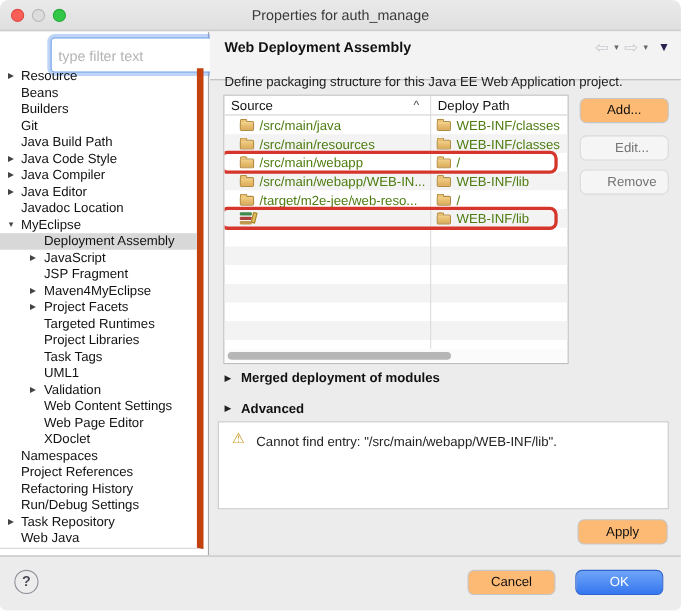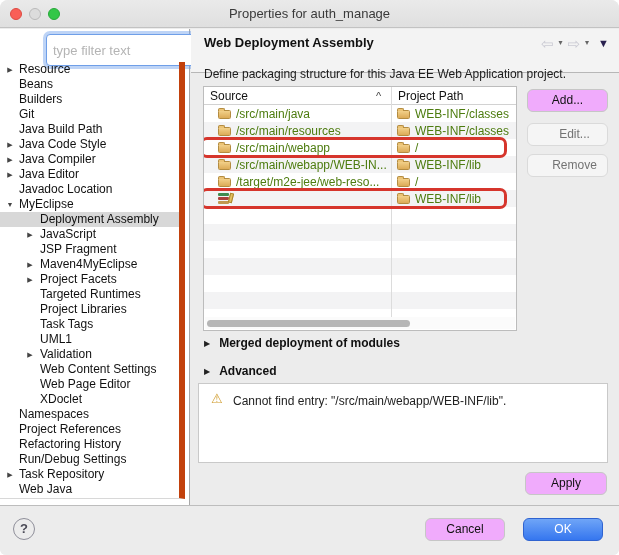--- a/index.html
+++ b/index.html
@@ -79,21 +79,21 @@
   .library-icon .page { position:absolute; right:0; top:0; width:4px; height:10px;
                         background:#e3c05e; border:1px solid #a8842e; transform:rotate(14deg); }
   .red-box { position:absolute; left:-4px; top:-2px; width:307px; height:21px;
              border:3px solid var(--annotation,#d6352c); border-radius:7px;
              pointer-events:none; z-index:5; }
   .scroll-strip { position:absolute; left:1px; right:1px; bottom:1px; height:12px; background:#fbfbfb; z-index:2; }
   .hscroll-thumb { position:absolute; left:3px; bottom:3px; width:203px; height:7px;
                    border-radius:4px; background:#b6b6b6; z-index:3; }
 
   
-  .btn { position:absolute; width:81px; height:23px; border-radius:6px; background:#f0abfc;
+  .btn { position:absolute; width:81px; height:23px; border-radius:6px; background:#fdba74;
          border:1px solid #c6c6c6; font-size:12px; color:#111; text-align:center;
          line-height:21px; cursor:default; font-family:"Liberation Sans", sans-serif; }
   .btn.disabled { color:#737373; background:#f5f5f5; border-color:#dadada;padding-left:14px; }
   .btn-add { left:336px; top:60px; }
   .btn-edit { left:336px; top:94px; }
   .btn-remove { left:336px; top:125px; }
 
   
   .expander { position:absolute; left:13px; display:flex; align-items:center; gap:9px; height:16px; }
   .exp-merged { top:306px; } .exp-advanced { top:334px; }
@@ -178,21 +178,21 @@
         <span class="nav-menu">▼</span>
       </span>
     </div>
 
     <div class="description">Define packaging structure for this Java EE Web Application project.</div>
 
     <div class="asm-table">
       <div class="thead">
         <span class="hdr-src">Source</span>
         <span class="hdr-sort">^</span>
-        <span class="hdr-dep">Project Path</span>
+        <span class="hdr-dep">Deploy Path</span>
       </div>
       <div class="col-divider"></div>
       <div class="rows">
           <div class="trow">
             <div class="cell src">
               <span class="folder-icon"></span>
               <span class="ctext">/src/main/java</span>
             </div>
             <div class="cell dep">
               <span class="folder-icon"></span>

